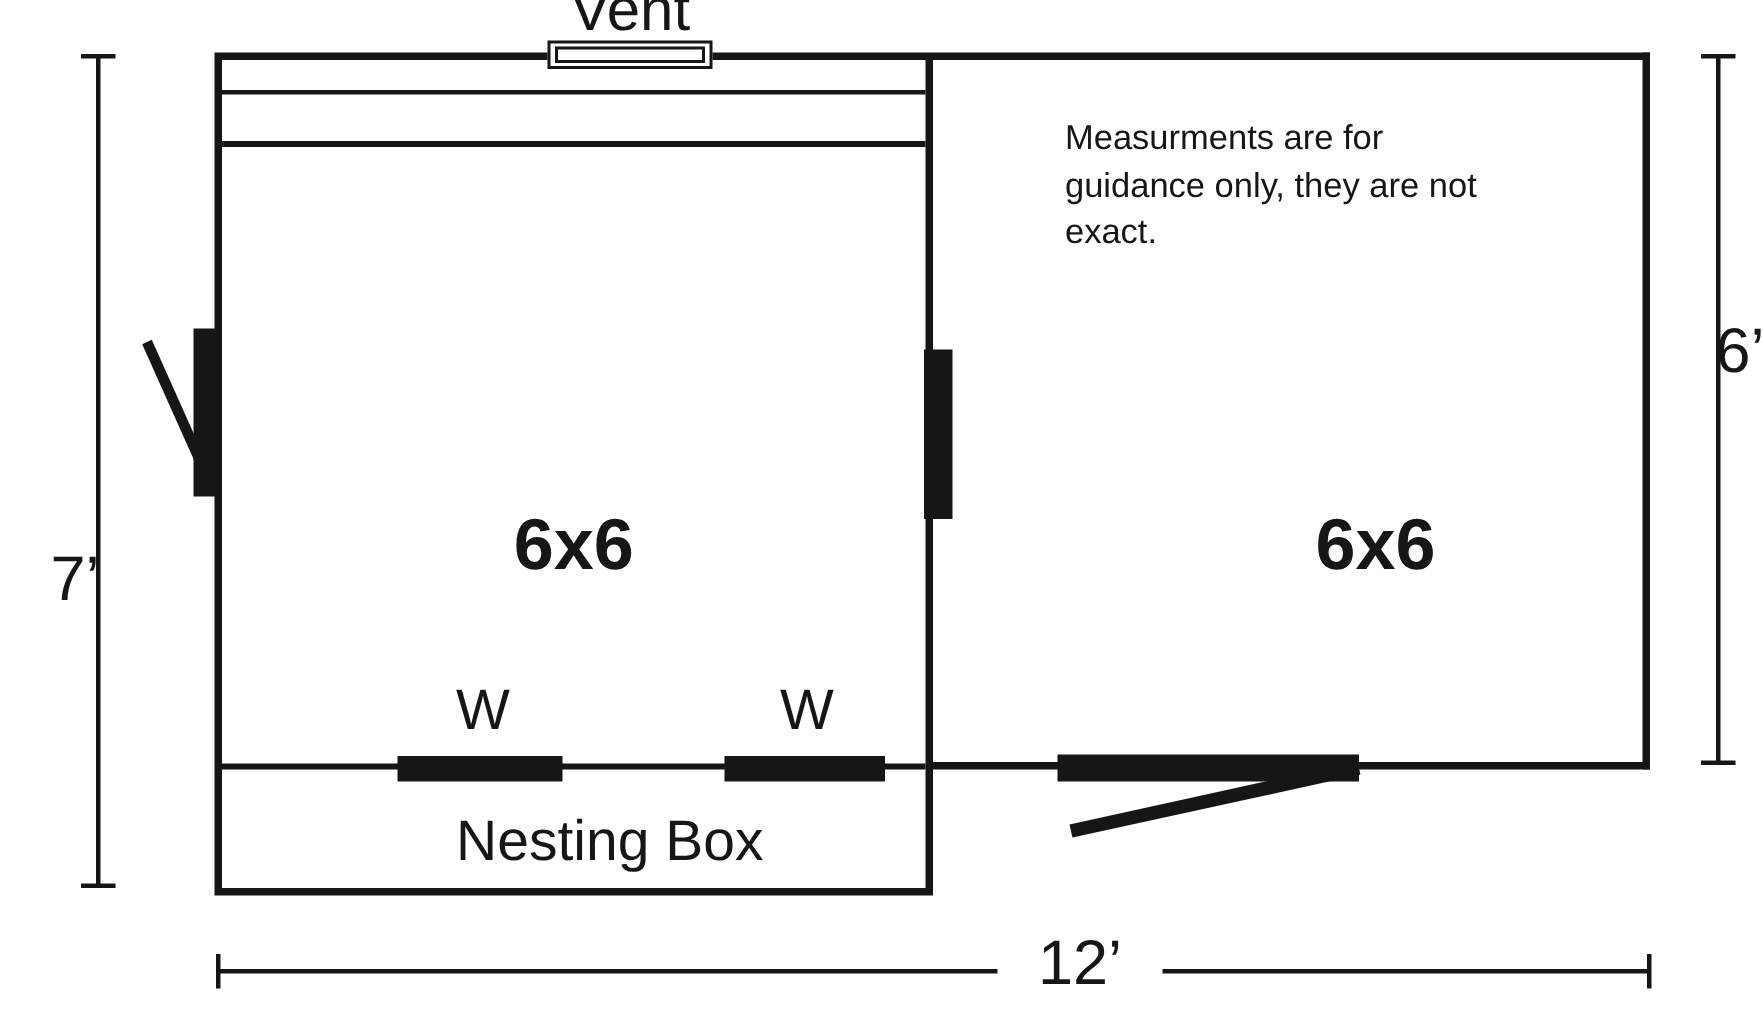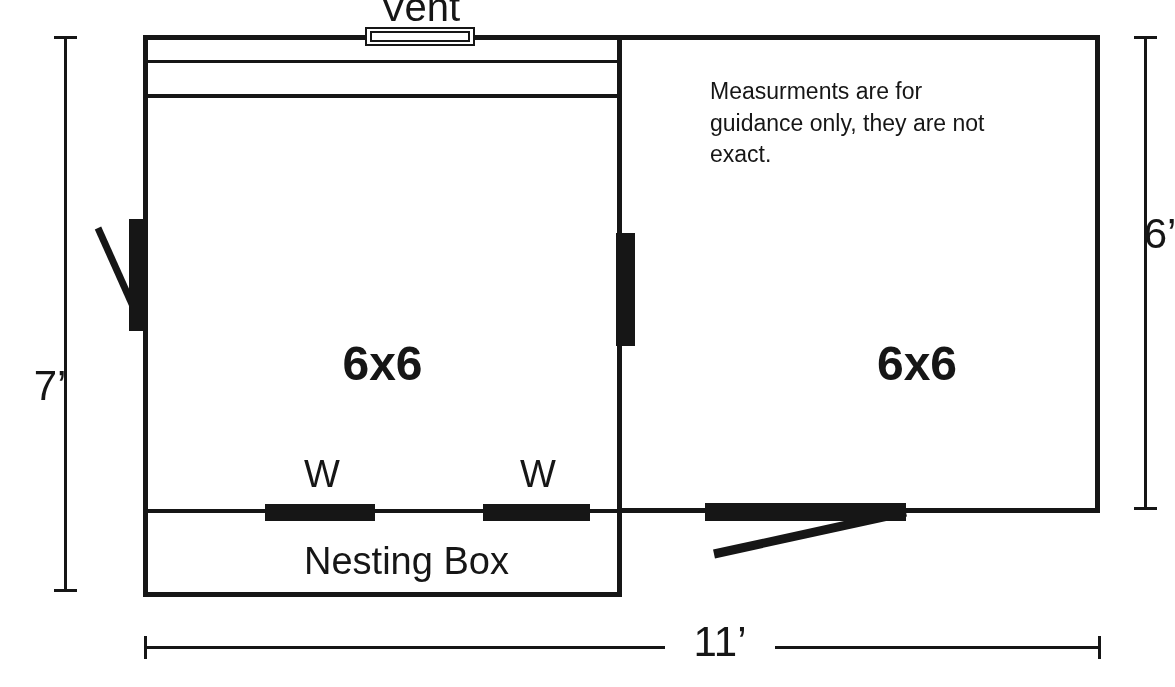--- a/index.html
+++ b/index.html
@@ -136,15 +136,15 @@
   <div class="label dim-left-label">7’</div>
 
   <div class="bar dim-right-line"></div>
   <div class="tick dim-right-cap-top"></div>
   <div class="tick dim-right-cap-bottom"></div>
   <div class="label dim-right-label">6’</div>
 
   <div class="bar dim-bottom-line"></div>
   <div class="tick dim-bottom-cap-left"></div>
   <div class="tick dim-bottom-cap-right"></div>
-  <div class="label dim-bottom-label">11’</div>
+  <div class="label dim-bottom-label">12’</div>
 
 </div>
 
 </body></html>

